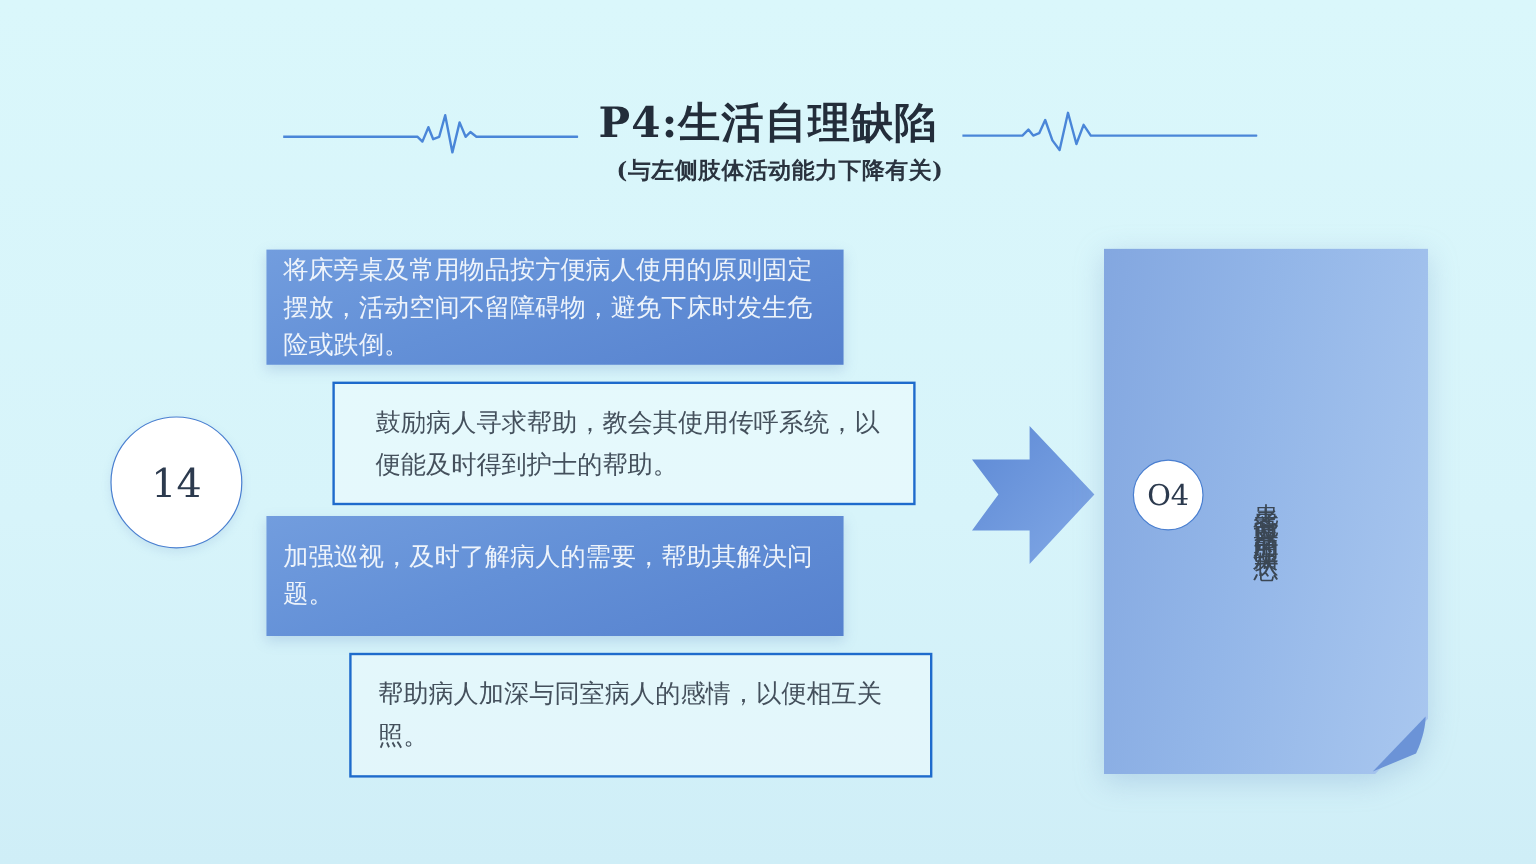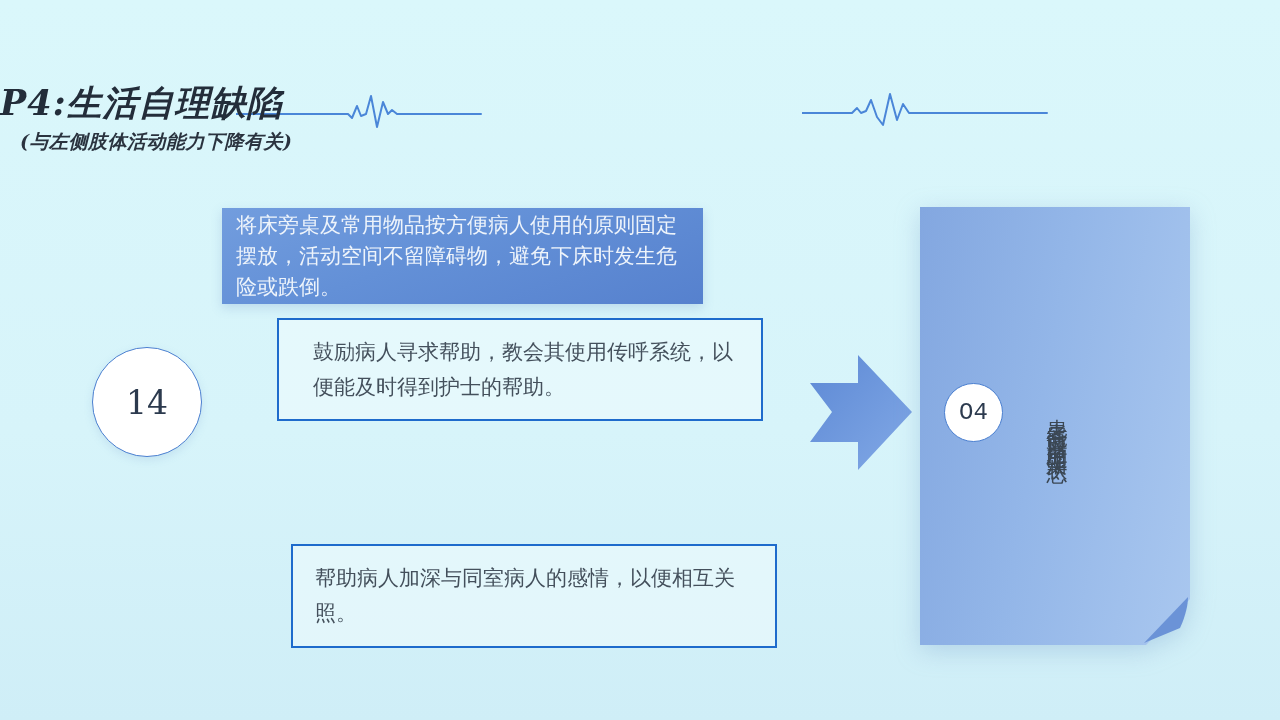--- a/index.html
+++ b/index.html
@@ -2,21 +2,21 @@
 <html><head>
 <meta charset="utf-8">
 <style>
   html,body{margin:0;padding:0;}
   .slide{
     position:relative;width:1280px;height:720px;overflow:hidden;
     background:linear-gradient(180deg,#daf7fb 0%,#d7f4fa 60%,#cfeef7 100%);
     font-family:"DejaVu Serif","Liberation Serif",serif;
   }
   
-  .title-wrap{position:absolute;left:0;right:0;top:84px;font-style:italic;}
+  .title-wrap{position:absolute;left:0;right:0;top:84px;text-align:center;}
   .title{font-size:35px;font-weight:bold;color:#232d3a;letter-spacing:1px;line-height:1.1;}
   .subtitle{margin-top:6px;font-size:19px;font-weight:bold;color:#2a333f;letter-spacing:.5px;padding-left:20px;}
   .ekg{position:absolute;top:93px;width:246px;height:36px;}
   .ekg polyline{fill:none;stroke:#4a86d8;stroke-width:2;stroke-linejoin:round;stroke-linecap:round;}
   .ekg-left{left:236px;}
   .ekg-right{left:802px;top:92px;}
   
   .badge-lg{
     position:absolute;left:92px;top:347px;width:110px;height:110px;border-radius:50%;
     background:#ffffff;border:1.6px solid #4a7fd0;box-sizing:border-box;
@@ -40,21 +40,20 @@
   .box4{left:291px;top:544px;width:486px;height:104px;padding:8px 8px 8px 22px;}
   
   .flow-arrow{position:absolute;left:806px;top:350px;width:110px;height:126px;}
   
   .panel-wrap{position:absolute;left:920px;top:207px;width:270px;height:438px;
     filter:drop-shadow(0 6px 12px rgba(105,145,195,.30));}
   .panel{
     position:absolute;inset:0;
     background:linear-gradient(100deg,#83a7e0 0%,#93b6e8 45%,#a9c7ef 100%);
     clip-path:polygon(0 0,100% 0,100% calc(100% - 46px),calc(100% - 44px) 100%,0 100%);
-    font-family:Liberation Mono, monospace;
   }
   .page-curl{position:absolute;right:0;bottom:0;width:48px;height:50px;}
   .badge-sm{
     position:absolute;left:24px;top:176px;width:59px;height:59px;border-radius:50%;
     background:#ffffff;border:1.6px solid #4a7fd0;box-sizing:border-box;
     display:flex;align-items:center;justify-content:center;
     font-size:24px;color:#2c3a4e;
   }
   .outcome-text{
     position:absolute;left:50%;top:50%;transform:translate(-50%,-50%);
@@ -85,20 +84,23 @@
   </div>
 
   <div class="box box-outlined box2">
     <span>鼓励病人寻求帮助，教会其使用传呼系统，以便能及时得到护士的帮助。</span>
   </div>
 
   <div class="box box-filled box1">
     <span>将床旁桌及常用物品按方便病人使用的原则固定摆放，活动空间不留障碍物，避免下床时发生危险或跌倒。</span>
   </div>
 
+  <div class="box box-filled box3">
+    <span>加强巡视，及时了解病人的需要，帮助其解决问题。</span>
+  </div>
 
   <div class="box box-outlined box4">
     <span>帮助病人加深与同室病人的感情，以便相互关照。</span>
   </div>
 
   <svg class="flow-arrow" viewBox="0 0 110 126">
     <defs>
       <linearGradient id="arrowGrad" x1="0" y1="0" x2="1" y2="1">
         <stop offset="0" stop-color="#5d89d5"></stop>
         <stop offset="1" stop-color="#82a9e6"></stop>

